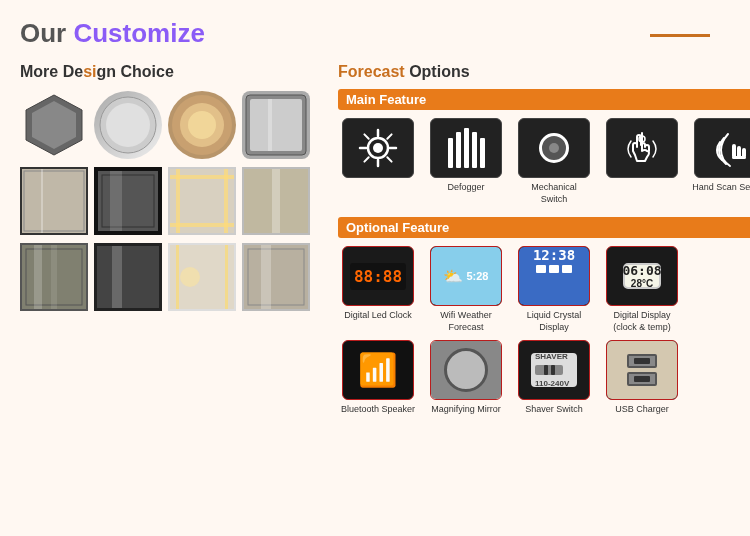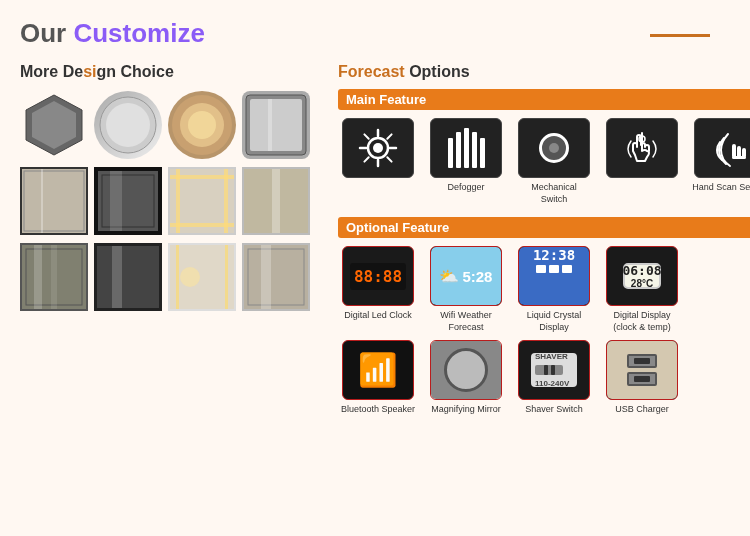--- a/index.html
+++ b/index.html
@@ -579,21 +579,21 @@
             <div class="led-clock-display">88:88</div>
           </div>
           <div class="feature-icon-label">Digital Led Clock</div>
         </div>
 
         <div class="feature-icon-item">
           <div class="opt-icon-box" style="padding:0;">
             <div class="weather-display">
               <div style="display:flex;align-items:center;gap:3px;">
                 <span style="font-size:16px;">⛅</span>
-                <span style="font-size:15px;color:#fff;font-weight:bold;">5:28</span>
+                <span style="font-size:11px;color:#fff;font-weight:bold;">5:28</span>
               </div>
             </div>
           </div>
           <div class="feature-icon-label">Wifi Weather Forecast</div>
         </div>
 
         <div class="feature-icon-item">
           <div class="opt-icon-box" style="padding:0;">
             <div class="lcd-display">
               <div class="lcd-time">12:38</div>

